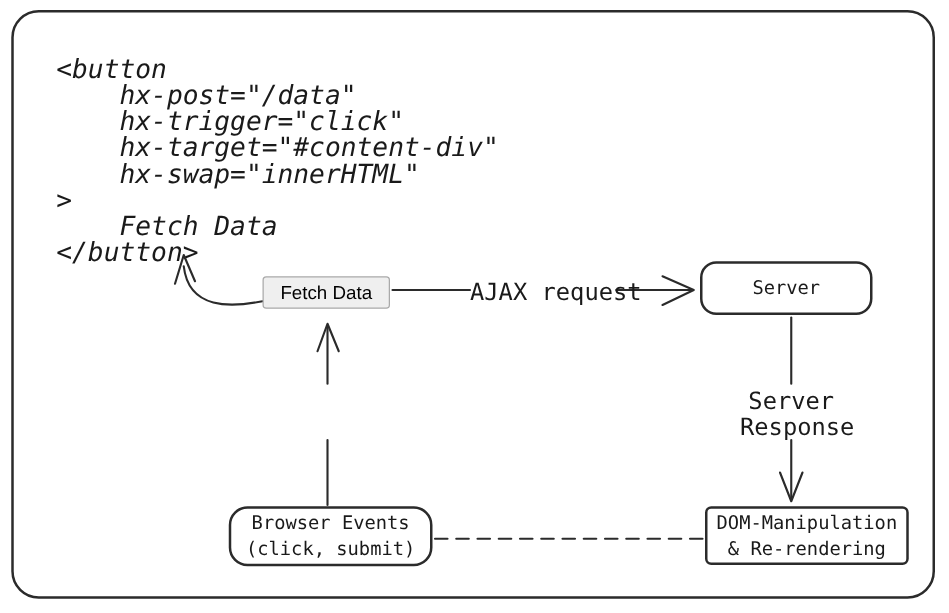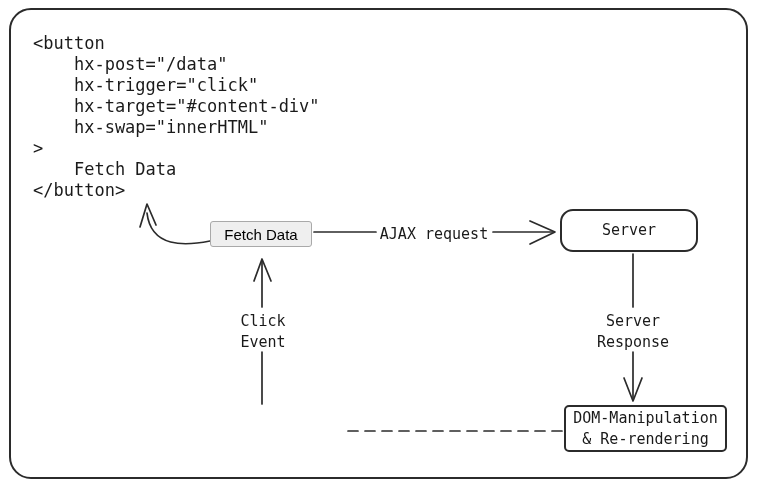--- a/index.html
+++ b/index.html
@@ -24,26 +24,27 @@
     height: 471px;
     box-sizing: border-box;
     border: 2.4px solid var(--stroke, #2b2b2b);
     border-radius: 22px;
     background: transparent;
   }
   .code-block {
     position: absolute;
     left: 33px;
     top: 33px;
-    margin: 0;
+    margin: 12px;
     font-family: "DejaVu Sans Mono", monospace;
-    font-size: 17px;
+    font-size: 21px;
     line-height: 21px;
     white-space: pre;
     color: var(--text, #1a1a1a);
+    font-style: italic;
   }
   .arrow-layer {
     position: absolute;
     left: 0;
     top: 0;
     width: 759px;
     height: 490px;
   }
   .arrow-layer path {
     fill: none;
@@ -102,21 +103,21 @@
   }
   .node-dom {
     left: 564px;
     top: 405px;
     width: 163px;
     height: 47px;
     border-radius: 5px;
   }
   .edge-label {
     position: absolute;
-    font-size: 15px;
+    font-size: 19px;
     line-height: 21px;
     text-align: center;
     white-space: pre;
     color: var(--text, #1a1a1a);
   }
   .label-ajax {
     left: 376px;
     top: 224px;
     width: 116px;
   }
@@ -164,25 +165,25 @@
     <path d="M 633 352 L 633 398"></path>
     <path d="M 624 378 L 633 401 L 642 378"></path>
 
     <path class="dashed" d="M 348 431 L 562 431"></path>
   </svg>
 
   <button class="fetch-button">Fetch Data</button>
 
   <div class="node node-server">Server</div>
 
+  <div class="node node-browser">Browser Events
+(click, submit)</div>
 
   <div class="node node-dom">DOM-Manipulation
 &amp; Re-rendering</div>
 
   <div class="edge-label label-ajax">AJAX request</div>
 
-  <div class="edge-label label-click">Click
-Event</div>
 
   <div class="edge-label label-response">Server
 Response</div>
 
 </div>
 
 </body></html>

